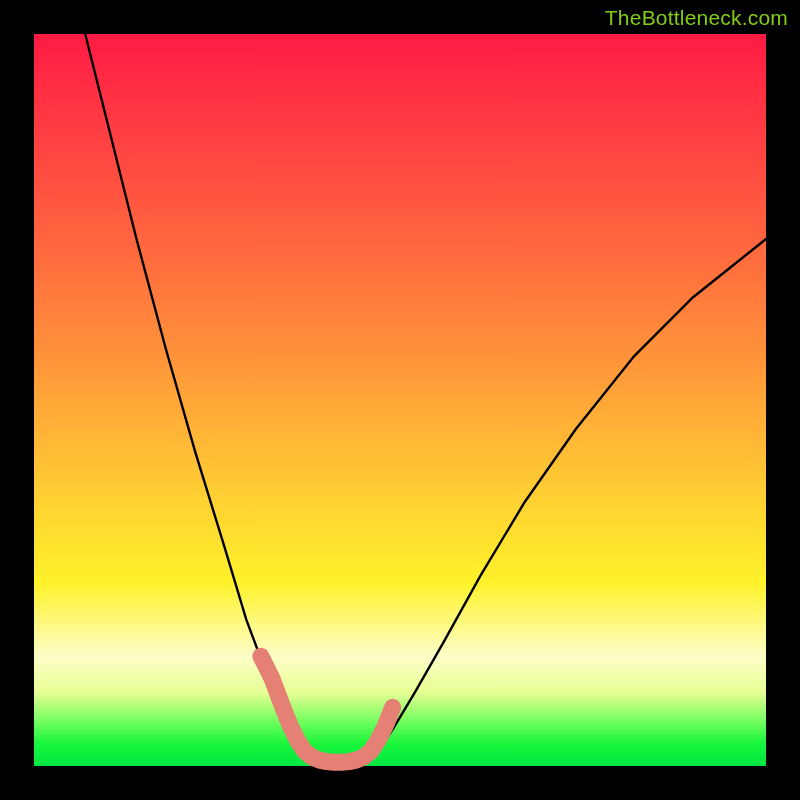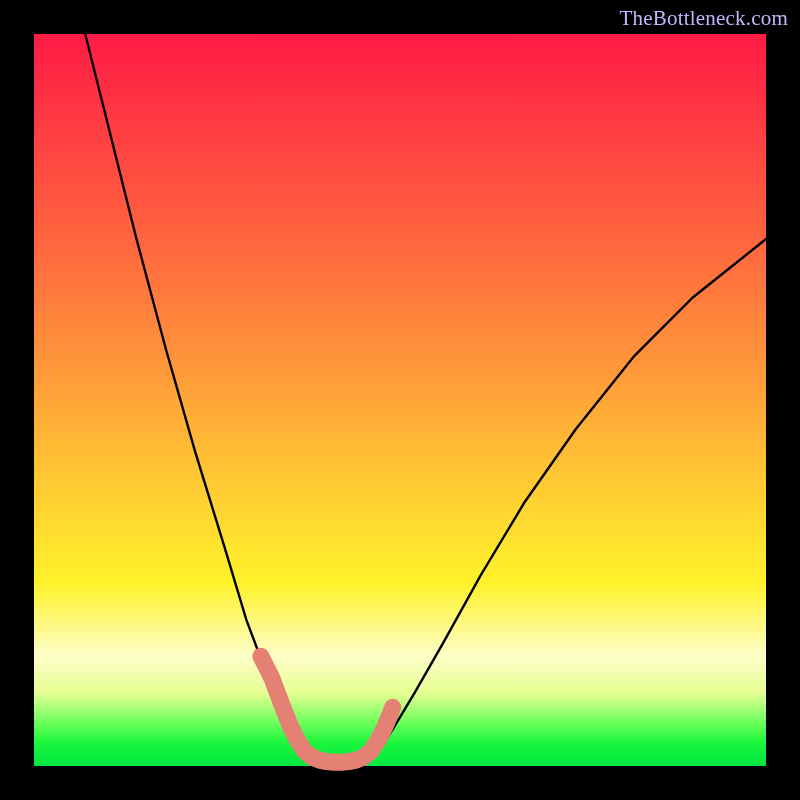--- a/index.html
+++ b/index.html
@@ -38,26 +38,25 @@
       #e6fe93 90%,
       #6fff5d 94%,
       #18f53b 97%,
       #00e742 100%
     );
   }
   .watermark {
     position: absolute;
     top: 6px;
     right: 12px;
-    color: #c4b5fd;
+    color: #84cc16;
     font-size: 21px;
     font-weight: 500;
     letter-spacing: 0.2px;
     user-select: none;
-    font-family: Liberation Serif, serif;
   }
   svg.curve {
     position: absolute;
     left: 0;
     top: 0;
     width: 732px;
     height: 732px;
     overflow: visible;
   }
 </style>

